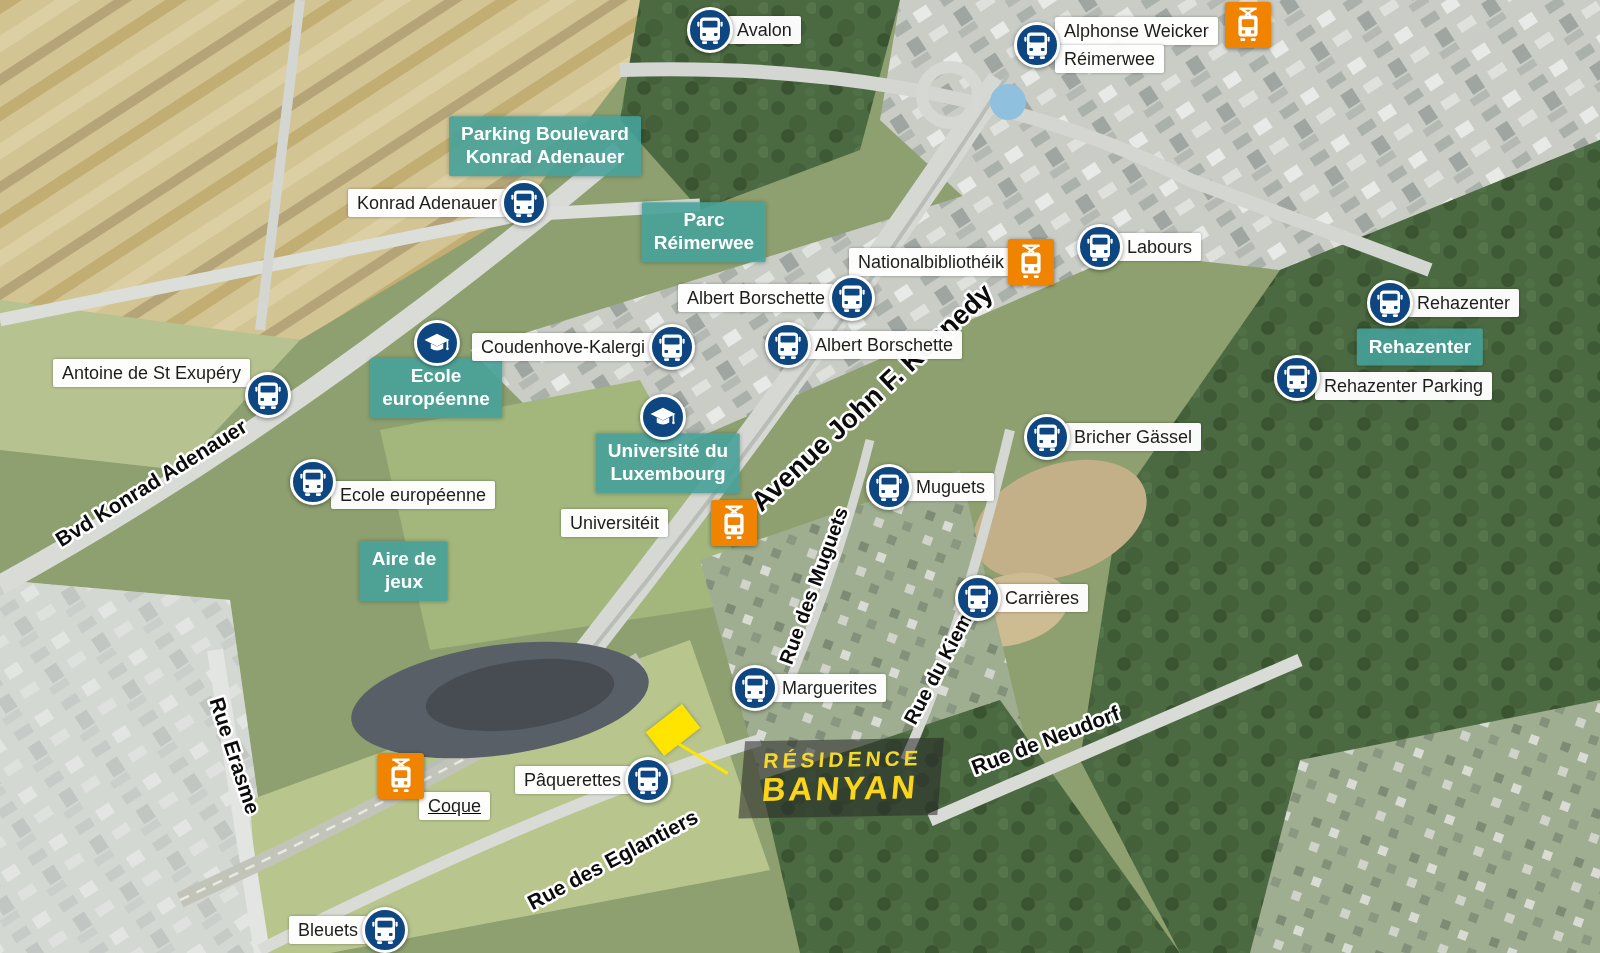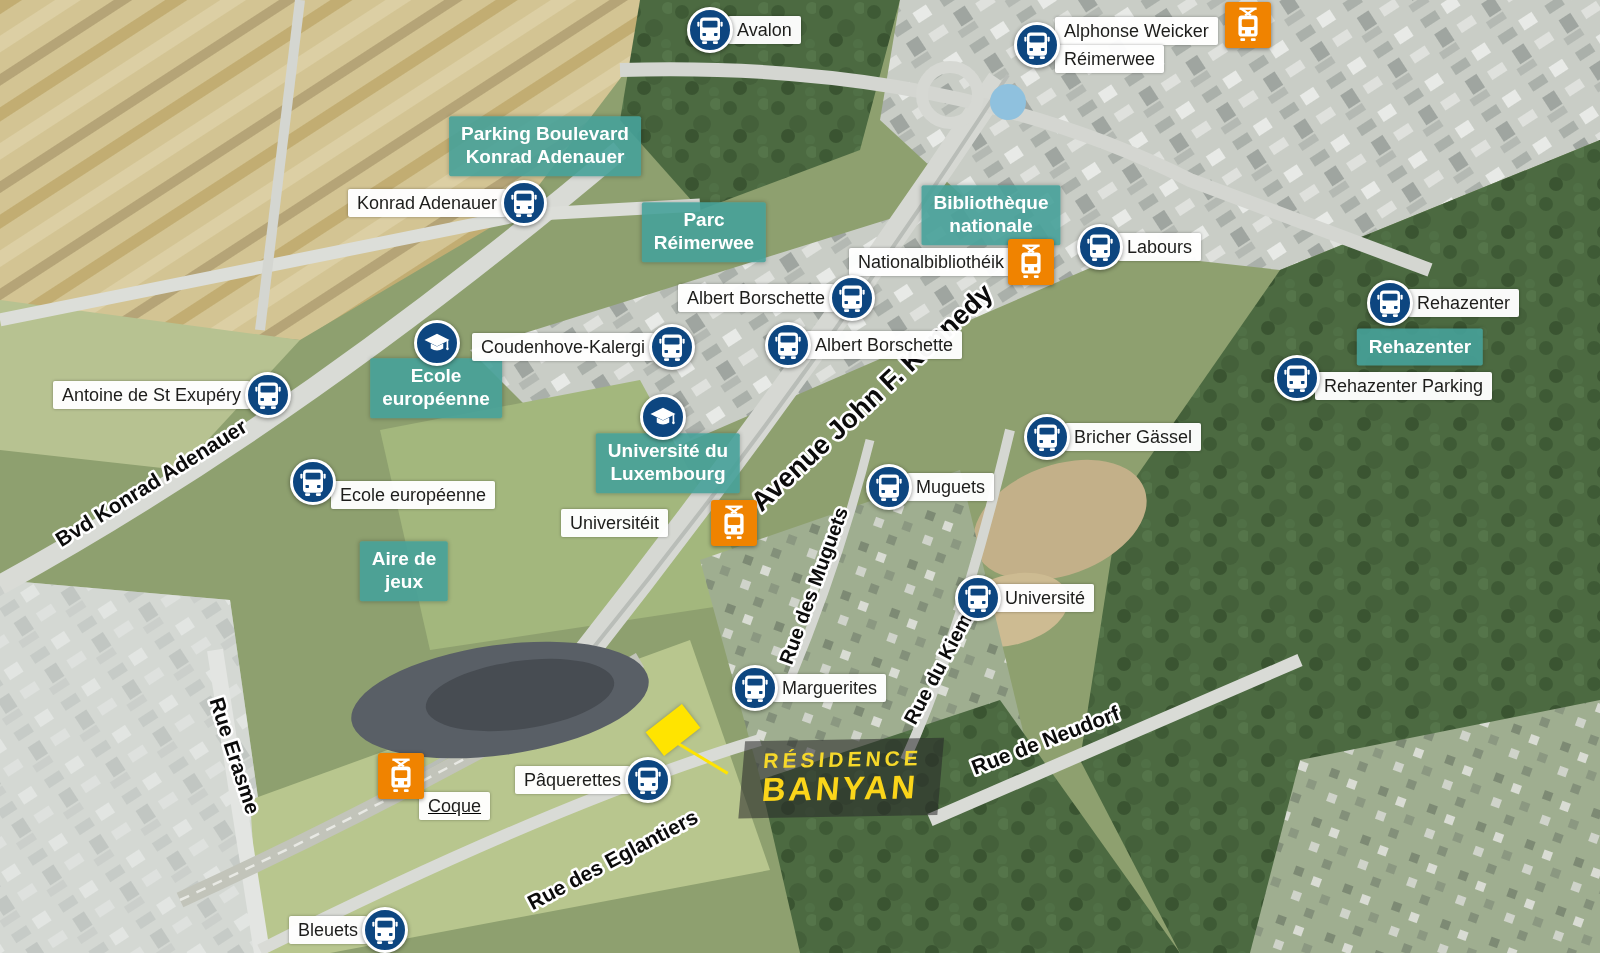--- a/index.html
+++ b/index.html
@@ -282,21 +282,21 @@
  <rect x="8.8" y="14" width="2.6" height="6" rx="1"></rect>
  <rect x="36.6" y="14" width="2.6" height="6" rx="1"></rect>
  <rect x="14.5" y="37.5" width="6" height="3.2" rx="1"></rect>
  <rect x="27.5" y="37.5" width="6" height="3.2" rx="1"></rect>
           </g>
  <rect x="15" y="13" width="18" height="8" rx="1.5" fill="#0d4680"></rect>
  <rect x="15" y="27.5" width="4.2" height="3.6" rx="0.8" fill="#0d4680"></rect>
  <rect x="28.8" y="27.5" width="4.2" height="3.6" rx="0.8" fill="#0d4680"></rect>
         </svg>
       </div>
-      <div class="stop-label side-left" style="top: 381px; right: 1350px;">
+      <div class="stop-label side-left" style="top: 359px; right: 1350px;">
         <span class="pill">Antoine de St Exupéry</span>
       </div>
       <div class="icon bus-icon" style="left: 245px; top: 372px;">
         <svg viewBox="0 0 48 48">
           <g fill="#fff">
  <rect x="12" y="9" width="24" height="28" rx="4.5"></rect>
  <rect x="8.8" y="14" width="2.6" height="6" rx="1"></rect>
  <rect x="36.6" y="14" width="2.6" height="6" rx="1"></rect>
  <rect x="14.5" y="37.5" width="6" height="3.2" rx="1"></rect>
  <rect x="27.5" y="37.5" width="6" height="3.2" rx="1"></rect>
@@ -351,21 +351,21 @@
  <rect x="36.6" y="14" width="2.6" height="6" rx="1"></rect>
  <rect x="14.5" y="37.5" width="6" height="3.2" rx="1"></rect>
  <rect x="27.5" y="37.5" width="6" height="3.2" rx="1"></rect>
           </g>
  <rect x="15" y="13" width="18" height="8" rx="1.5" fill="#0d4680"></rect>
  <rect x="15" y="27.5" width="4.2" height="3.6" rx="0.8" fill="#0d4680"></rect>
  <rect x="28.8" y="27.5" width="4.2" height="3.6" rx="0.8" fill="#0d4680"></rect>
         </svg>
       </div>
       <div class="stop-label side-right" style="top: 584px; left: 996px;">
-        <span class="pill">Université</span>
+        <span class="pill">Carrières</span>
       </div>
       <div class="icon bus-icon" style="left: 955px; top: 575px;">
         <svg viewBox="0 0 48 48">
           <g fill="#fff">
  <rect x="12" y="9" width="24" height="28" rx="4.5"></rect>
  <rect x="8.8" y="14" width="2.6" height="6" rx="1"></rect>
  <rect x="36.6" y="14" width="2.6" height="6" rx="1"></rect>
  <rect x="14.5" y="37.5" width="6" height="3.2" rx="1"></rect>
  <rect x="27.5" y="37.5" width="6" height="3.2" rx="1"></rect>
           </g>
@@ -511,24 +511,20 @@
         </svg>
       </div>
       <div class="poi" style="left: 545px; top: 146px; text-align: center;">
         <div>Parking Boulevard</div>
         <div>Konrad Adenauer</div>
       </div>
       <div class="poi" style="left: 704px; top: 232px;">
         <div>Parc</div>
         <div>Réimerwee</div>
       </div>
-      <div class="poi" style="left: 991px; top: 215px;">
-        <div>Bibliothèque</div>
-        <div>nationale</div>
-      </div>
       <div class="poi" style="left: 1420px; top: 347px;">
         <div>Rehazenter</div>
       </div>
       <div class="poi" style="left: 436px; top: 388px;">
         <div>Ecole</div>
         <div>européenne</div>
       </div>
       <div class="poi" style="left: 668px; top: 463px;">
         <div>Université du</div>
         <div>Luxembourg</div>

